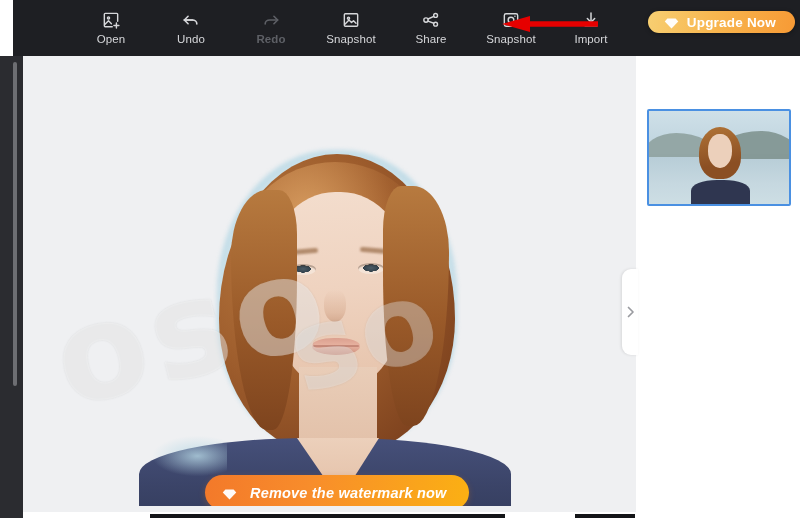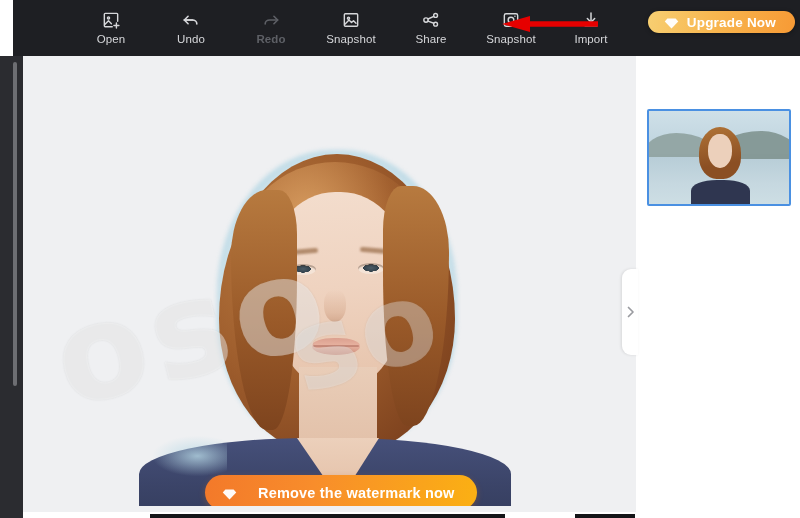--- a/index.html
+++ b/index.html
@@ -240,24 +240,25 @@
   
   #remove-wm-btn {
     position: absolute;
     left: 182px; top: 419px;
     height: 35px;
     padding: 0 22px 0 17px;
     border-radius: 18px;
     background: linear-gradient(95deg, #f3792a 0%, #f88d2b 40%, #fbb013 100%);
     display: flex;
     align-items: center;
-    gap: 21px;
+    gap: 13px;
     cursor: pointer;
     box-shadow: 0 2px 6px rgba(200,110,30,.32);
     z-index: 14;
+    font-style: italic;
   }
   #remove-wm-btn .gem { width: 15px; height: 13px; display:block; }
   #remove-wm-btn .txt {
     font-size: 14.5px; font-weight: bold; color: #fff;
     white-space: nowrap; letter-spacing: .2px;
   }
 
   
   #panel-handle {
     position: absolute;

